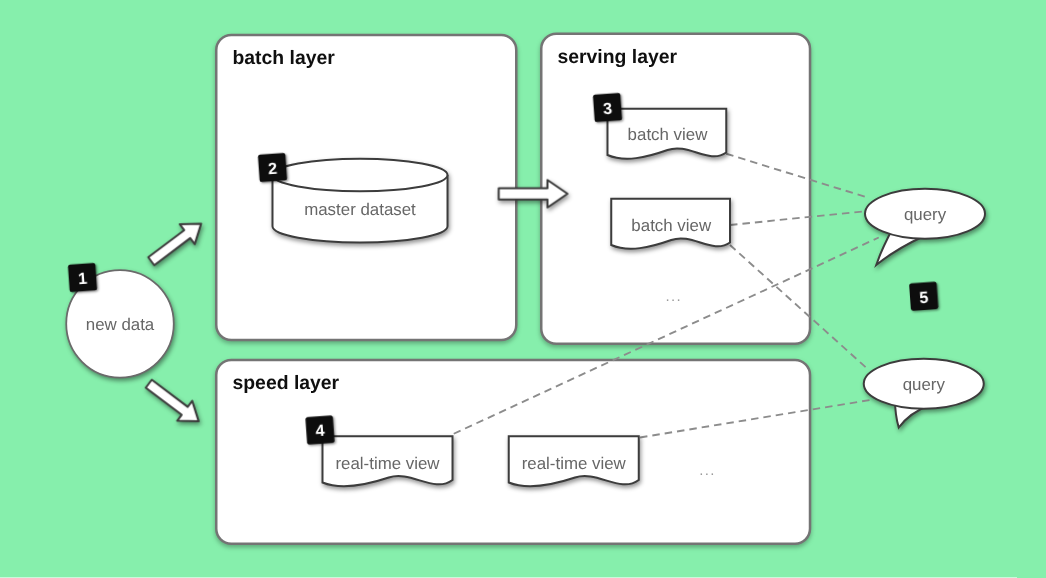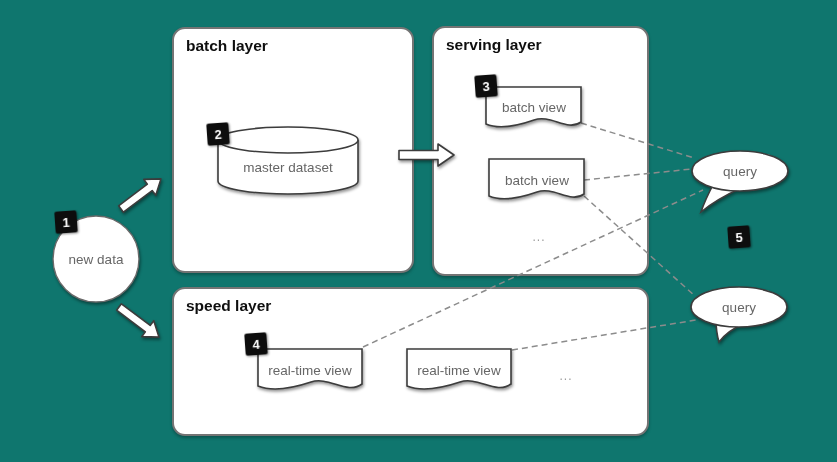--- a/index.html
+++ b/index.html
@@ -5,21 +5,21 @@
   html, body {
     margin: 0;
     padding: 0;
     background: #ffffff;
     font-family: "Liberation Sans", sans-serif;
   }
   #stage {
     position: relative;
     width: 837px;
     height: 462px;
-    background: #0f766e;
+    background: #86efac;
     overflow: hidden;
   }
   svg { display: block; }
 
   .layer-box {
     fill: #ffffff;
     stroke: #747474;
     stroke-width: 2;
   }
   .layer-shadow { filter: drop-shadow(0px 2px 1.5px rgba(0,0,0,0.28)); }

